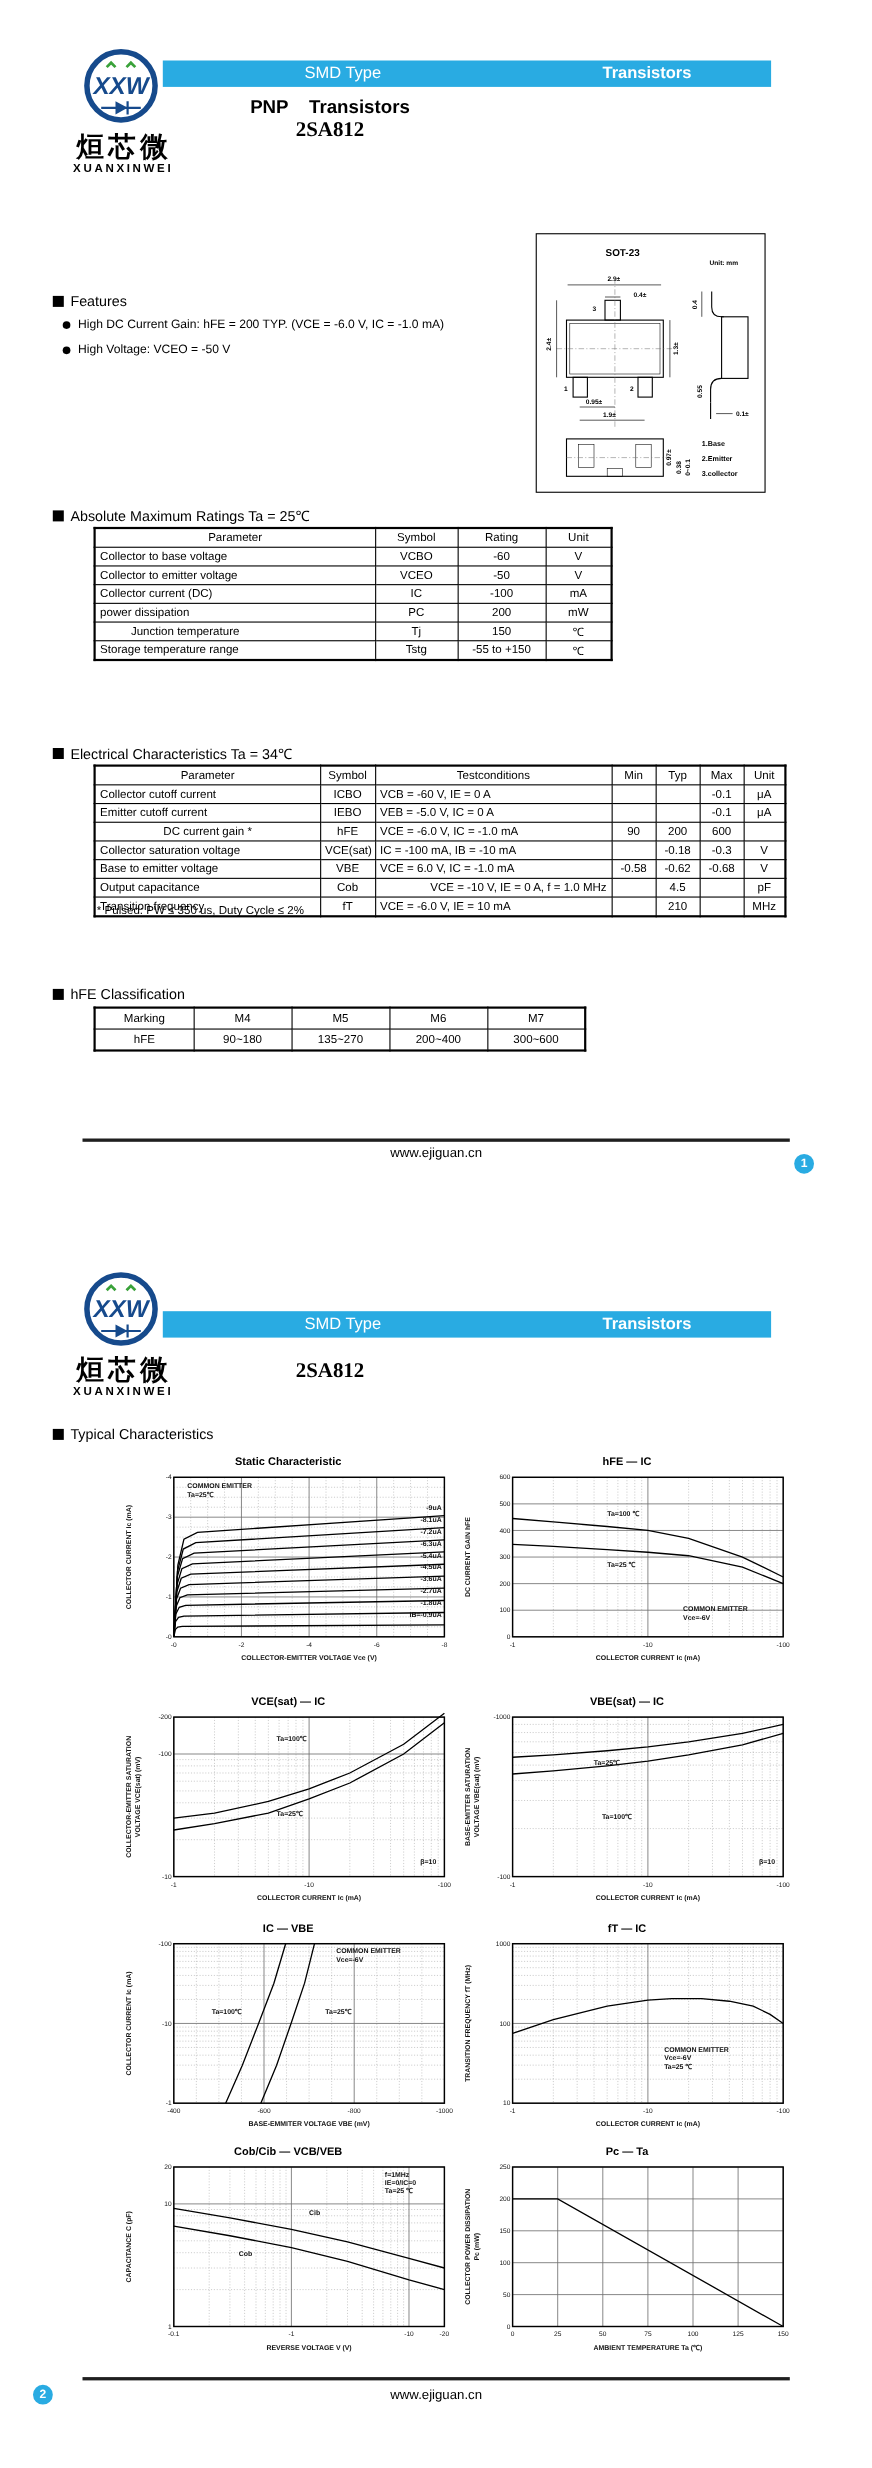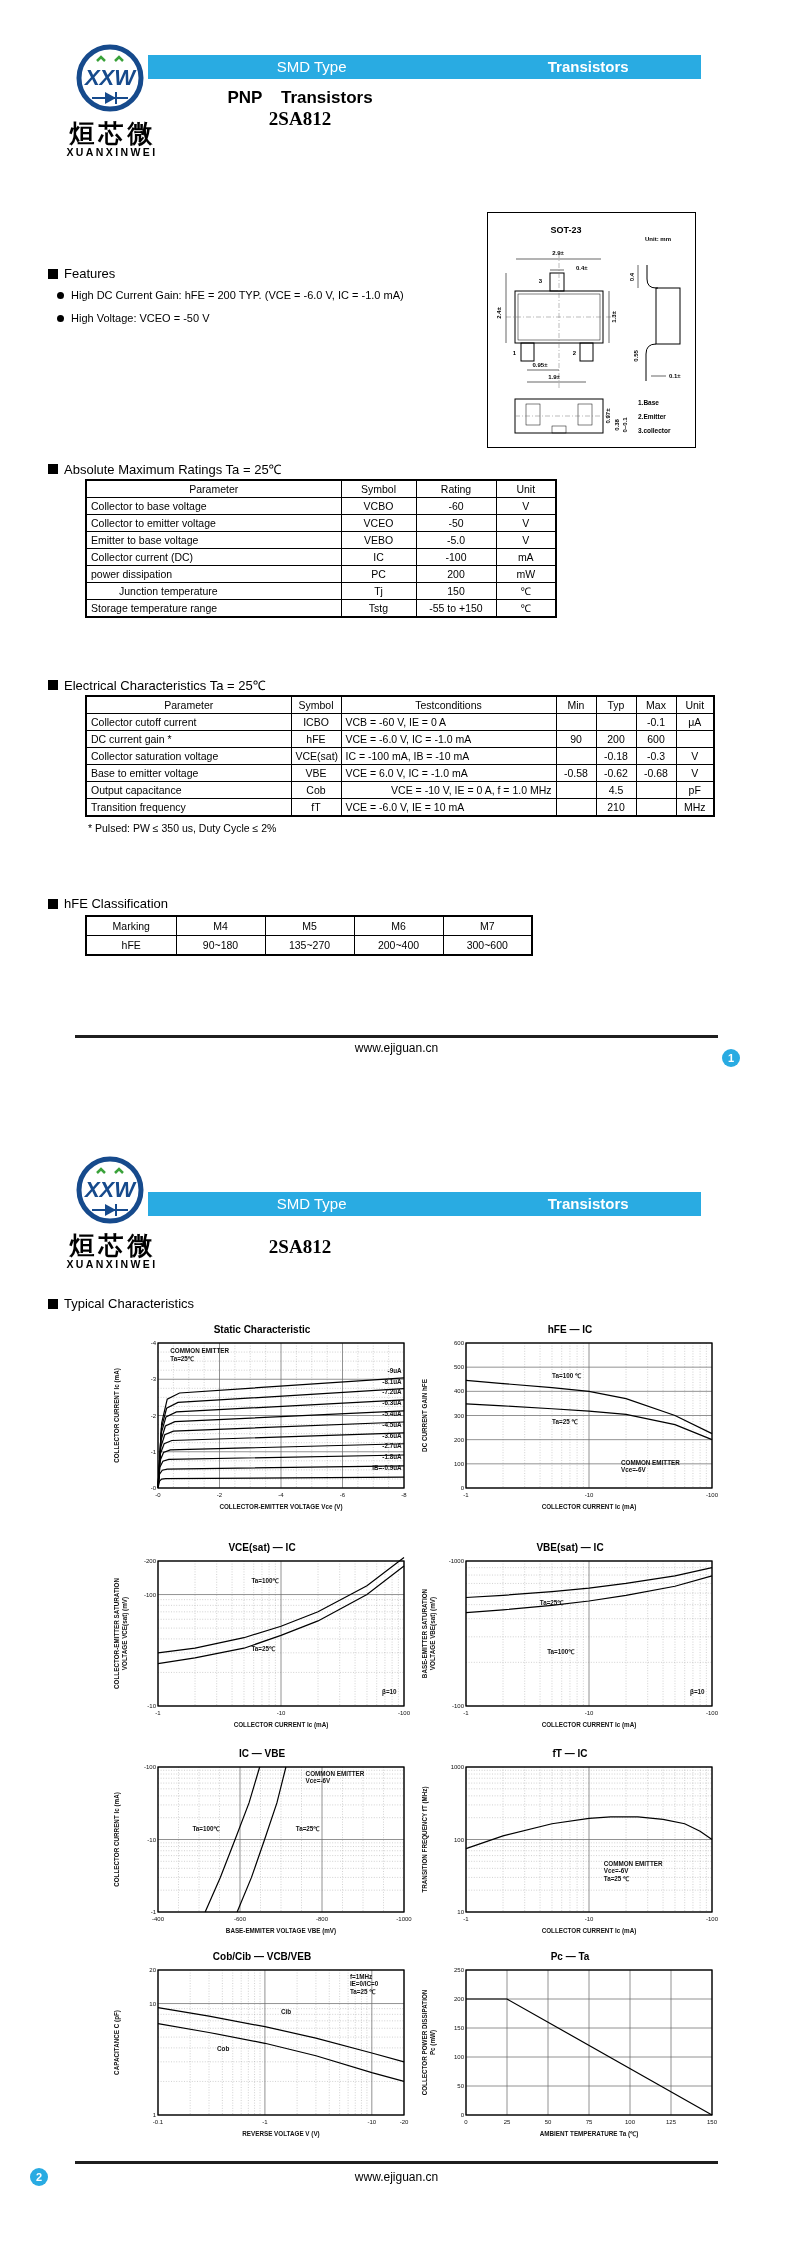--- a/index.html
+++ b/index.html
@@ -189,26 +189,20 @@
           <td>-60</td>
           <td>V</td>
         </tr>
         <tr>
           <td style="text-align: left;">Collector to emitter voltage</td>
           <td>VCEO</td>
           <td>-50</td>
           <td>V</td>
         </tr>
         <tr>
-          <td style="text-align: left;">Emitter to base voltage</td>
-          <td>VEBO</td>
-          <td>-5.0</td>
-          <td>V</td>
-        </tr>
-        <tr>
           <td style="text-align: left;">Collector current (DC)</td>
           <td>IC</td>
           <td>-100</td>
           <td>mA</td>
         </tr>
         <tr>
           <td style="text-align: left;">power dissipation</td>
           <td>PC</td>
           <td>200</td>
           <td>mW</td>
@@ -223,21 +217,21 @@
           <td style="text-align: left;">Storage temperature range</td>
           <td>Tstg</td>
           <td>-55 to +150</td>
           <td>℃</td>
         </tr>
       </tbody>
     </table>
 
   <div class="sec" style="left:48px;top:676px">
     <span class="sq"></span>
-    <span>Electrical Characteristics Ta = 25℃</span>
+    <span>Electrical Characteristics Ta = 34℃</span>
   </div>
   <table style="left:85px;top:695px;width:628px">
     <colgroup>
         <col style="width:205px">
         <col style="width:50px">
         <col style="width:215px">
         <col style="width:40px">
         <col style="width:40px">
         <col style="width:40px">
         <col style="width:38px">
@@ -257,21 +251,30 @@
         <tr>
           <td style="text-align: left;">Collector cutoff current</td>
           <td>ICBO</td>
           <td style="text-align: left;">VCB = -60 V, IE = 0 A</td>
           <td></td>
           <td></td>
           <td>-0.1</td>
           <td>μA</td>
         </tr>
         <tr>
-          <td style="text-align: left;">DC current gain *</td>
+          <td style="text-align: left;">Emitter cutoff current</td>
+          <td>IEBO</td>
+          <td style="text-align: left;">VEB = -5.0 V, IC = 0 A</td>
+          <td></td>
+          <td></td>
+          <td>-0.1</td>
+          <td>μA</td>
+        </tr>
+        <tr>
+          <td style="text-align: center;">DC current gain *</td>
           <td>hFE</td>
           <td style="text-align: left;">VCE = -6.0 V, IC = -1.0  mA</td>
           <td>90</td>
           <td>200</td>
           <td>600</td>
           <td></td>
         </tr>
         <tr>
           <td style="text-align: left;">Collector saturation voltage</td>
           <td>VCE(sat)</td>

